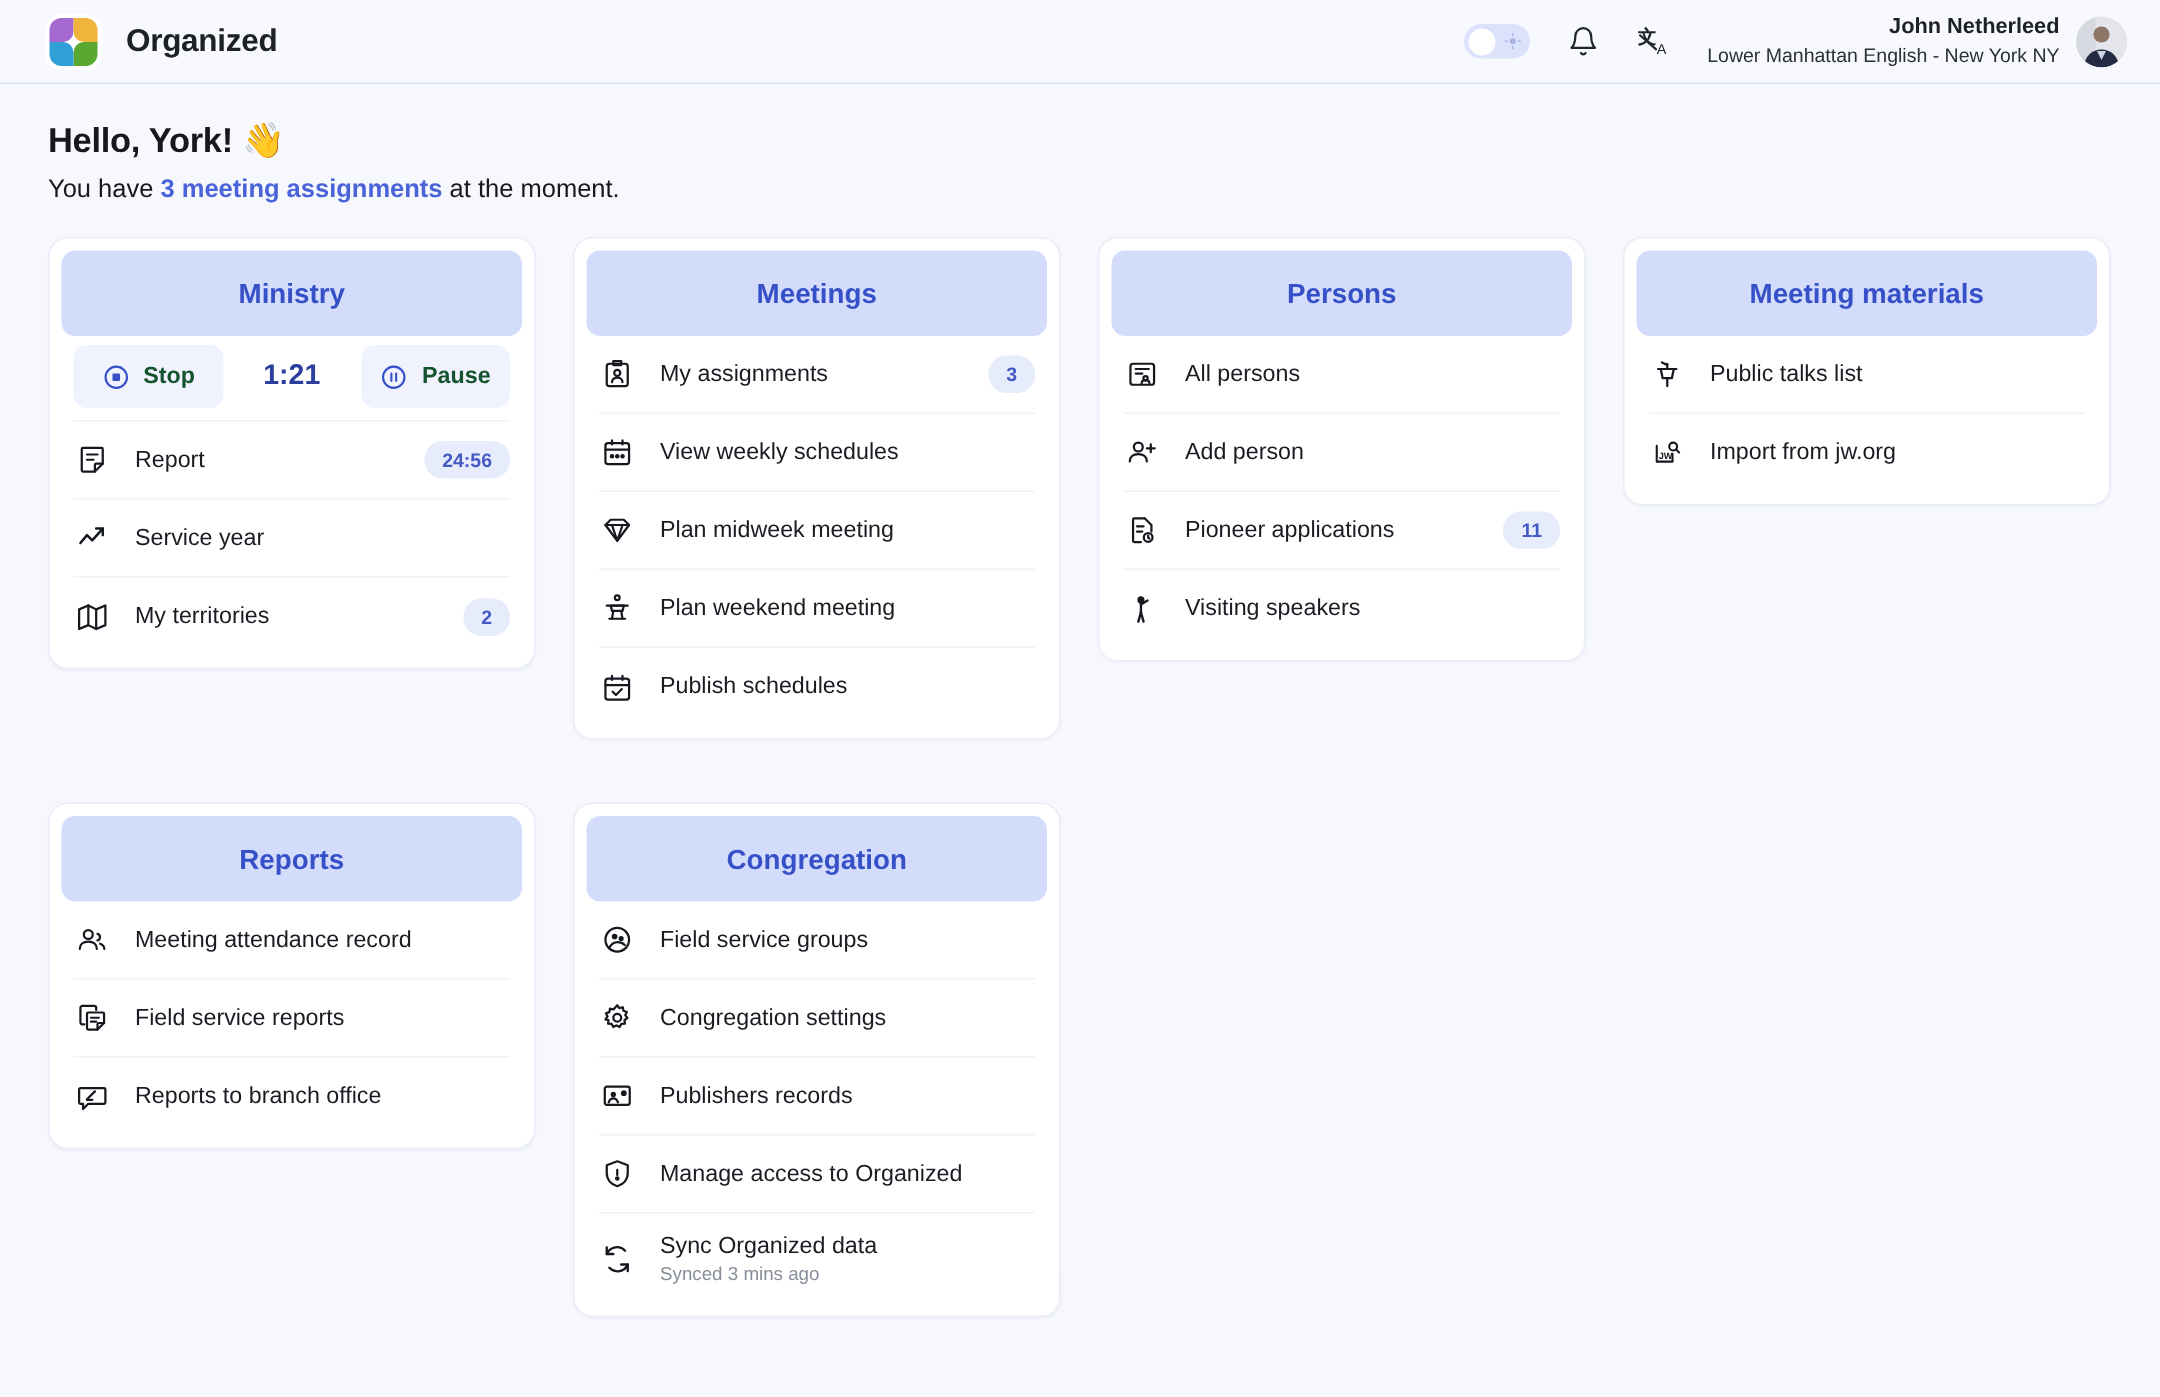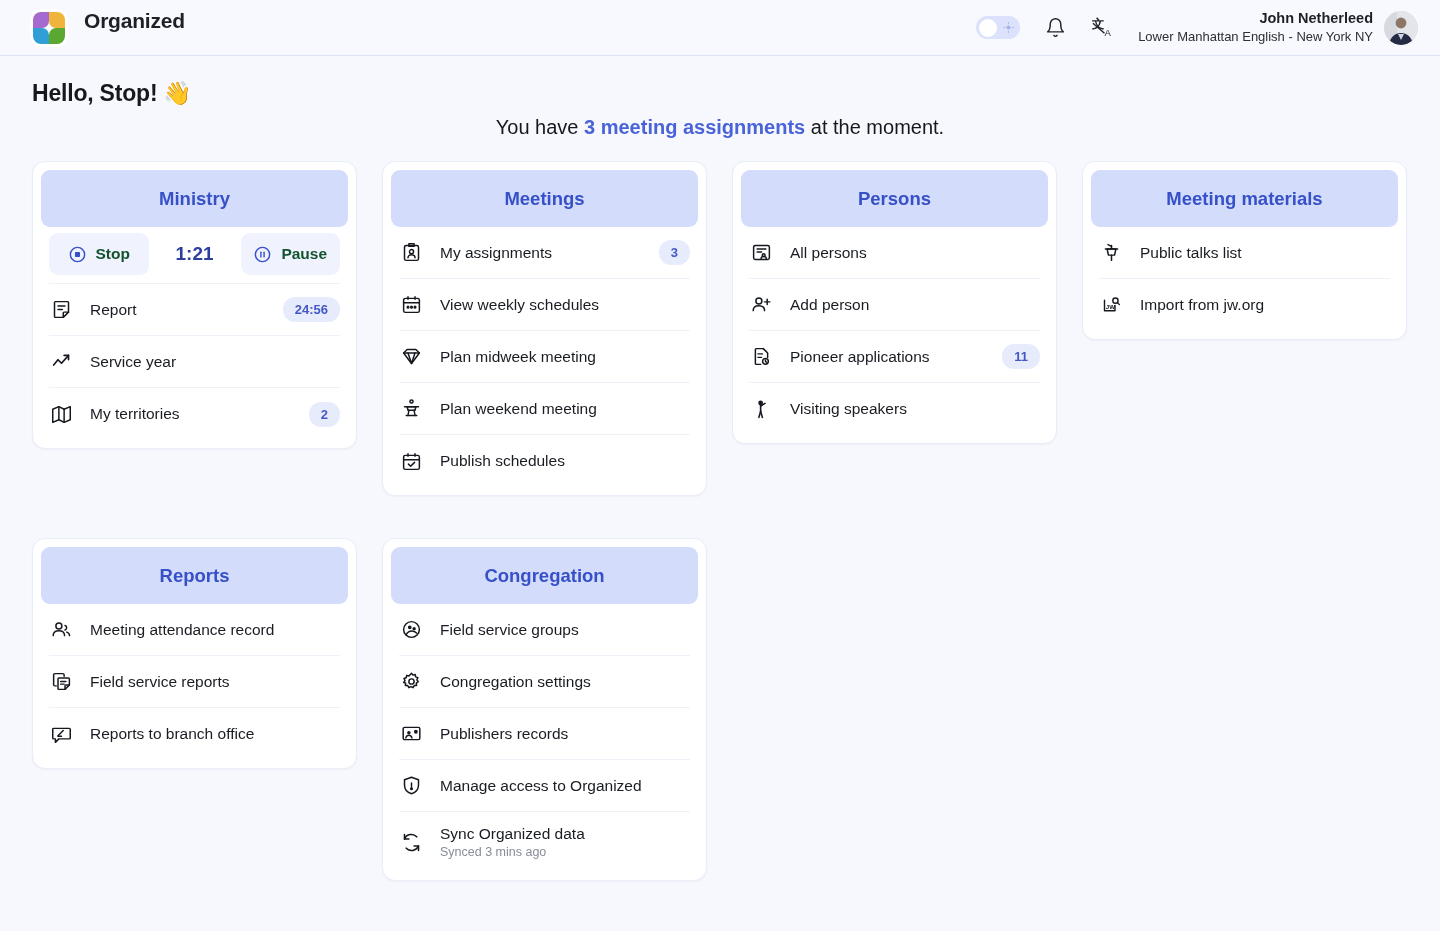--- a/index.html
+++ b/index.html
@@ -13,21 +13,21 @@
 
   
   .appbar {
     height: 56px; width: 100%;
     background: #f7f9fe;
     border-bottom: 1px solid #dde3f7;
     display: flex; align-items: center;
     padding: 0 22px 0 30px;
     position: relative;
   }
-  .brand { display: flex; gap: 16px; }
+  .brand { display: flex; align-items: center; gap: 16px; }
   .logo {
     width: 38px; height: 38px; border-radius: 11px;
     position: relative; overflow: hidden; flex: none;
   }
   .brand-name {
     font-size: 21px; font-weight: bold; color: #1d2026; letter-spacing: -.2px;
   }
   .appbar-right {
     margin-left: auto; display: flex; align-items: center; gap: 22px;
   }
@@ -50,21 +50,21 @@
   .user-cong { font-size: 13px; color: #2b2f36; }
   .avatar {
     width: 34px; height: 34px; border-radius: 50%; flex: none;
     overflow: hidden; position: relative;
     background: #dfe2e8;
   }
 
   
   .greeting { padding: 24px 32px 0 32px; }
   .hello { font-size: 23px; font-weight: bold; color: #16181d; letter-spacing: -.2px; }
-  .sub { font-size: 20px; color: #16181d; margin-top: 9px; text-align: center; }
+  .sub { font-size: 17px; color: #16181d; margin-top: 9px; }
   .sub .hl { color: #4a63d8; font-weight: bold; }
 
   
   .grid {
     padding: 22px 32px 0 32px;
     display: grid;
     grid-template-columns: repeat(4, 325px);
     gap: 42px 25px;
     align-items: start;
   }
@@ -185,21 +185,21 @@
             <path d="M5 34c1-8 6-12 12-12s11 4 12 12z" fill="#232c44"></path>
             <path d="M14 23 l3 6 l3-6 z" fill="#cfd5e2"></path>
           </g>
         </svg>
       </div>
     </div>
   </div>
 </div>
 
 <div class="greeting">
-  <div class="hello">Hello, Stop! 👋</div>
+  <div class="hello">Hello, York! 👋</div>
   <div class="sub">
     <span>You have </span><span class="hl">3 meeting assignments</span><span> at the moment.</span>
   </div>
 </div>
 
 <div class="grid">
 
   <div class="card">
     <div class="card-head">Ministry</div>
     <div class="timer-bar">

